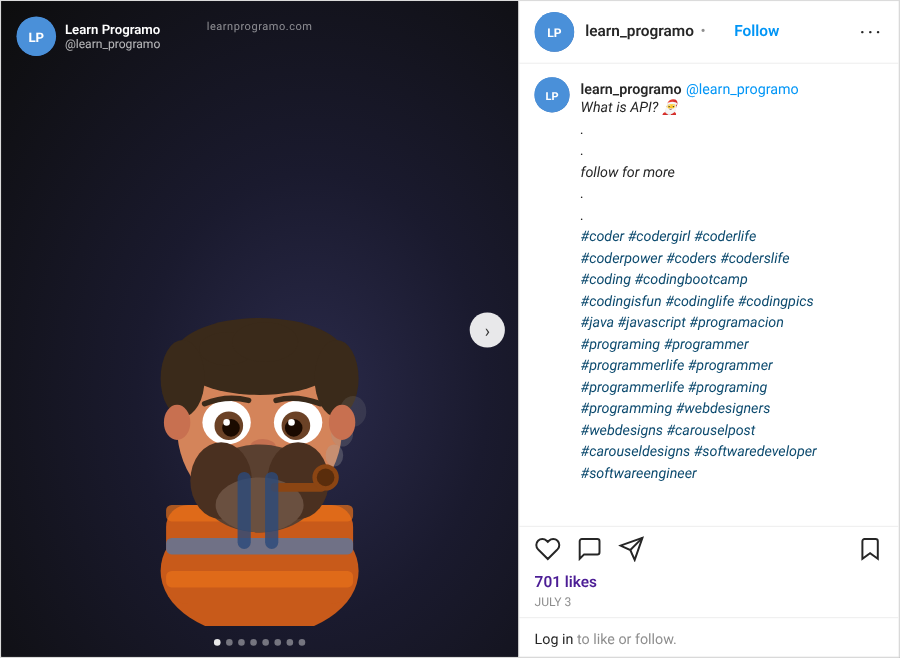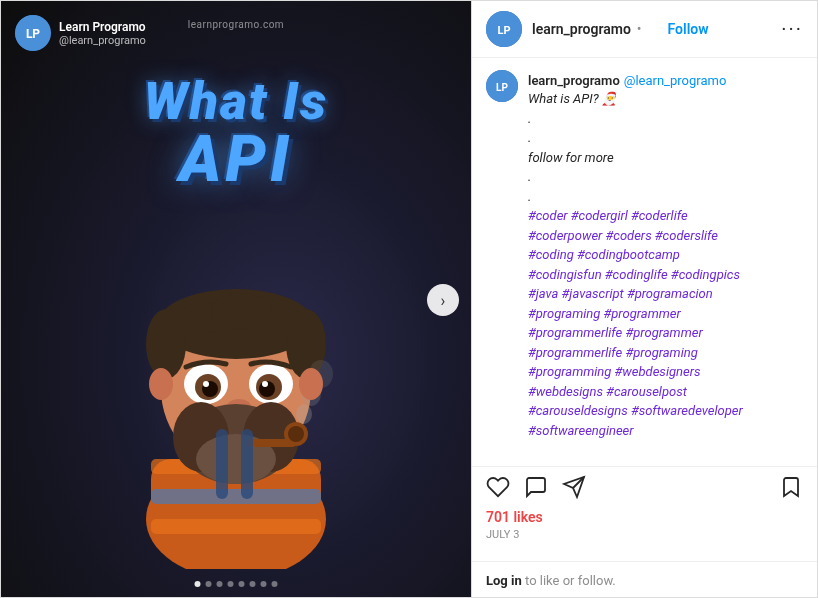--- a/index.html
+++ b/index.html
@@ -276,21 +276,21 @@
     .comment-text {
       font-size: 13px;
       color: #262626;
       line-height: 1.5;
       white-space: pre-wrap;
       word-break: break-word;
       font-style: italic;
     }
 
     .comment-text .hashtag {
-      color: #6d28d9;
+      color: #0c4a6e;
     }
 
     
     .action-bar {
       padding: 8px 14px 4px;
       border-top: 1px solid #efefef;
     }
 
     .action-icons {
       display: flex;
@@ -306,45 +306,45 @@
       line-height: 1;
     }
 
     .action-icon.bookmark {
       margin-left: auto;
     }
 
     .likes-count {
       font-size: 14px;
       font-weight: 600;
-      color: #ef4444;
+      color: #4c1d95;
       margin-bottom: 3px;
     }
 
     .post-date {
       font-size: 11px;
       color: #8e8e8e;
       text-transform: uppercase;
-      margin-bottom: 16px;
+      margin-bottom: 3px;
     }
 
     
     .login-prompt {
       padding: 8px 14px 10px;
       border-top: 1px solid #efefef;
     }
 
     .login-text {
       font-size: 13px;
       color: #8e8e8e;
     }
 
     .login-link {
       color: #262626;
-      font-weight: 700;
+      font-weight: 400;
       cursor: pointer;
     }
   </style>
 </head>
 <body>
 
 <div class="left-panel">
   <div class="post-image-bg">
 
     <div class="top-left-info">
@@ -355,24 +355,20 @@
         </svg>
       </div>
       <div class="top-left-text">
         <span class="top-left-name">Learn Programo</span>
         <span class="top-left-handle">@learn_programo</span>
       </div>
     </div>
 
     <div class="watermark">learnprogramo.com</div>
 
-    <div class="title-text">
-      <span class="title-what-is">What Is</span>
-      <span class="title-api">API</span>
-    </div>
 
     <div class="character">
       <svg class="character-svg" viewBox="0 0 300 380" xmlns="http://www.w3.org/2000/svg">
 
         <ellipse cx="150" cy="330" rx="90" ry="60" fill="#c85a1a"></ellipse>
         <rect x="65" y="270" width="170" height="90" rx="20" fill="#c85a1a"></rect>
 
         <rect x="65" y="270" width="170" height="15" rx="5" fill="#e8701a" opacity="0.7"></rect>
         <rect x="65" y="300" width="170" height="15" rx="5" fill="#4a7ab5" opacity="0.7"></rect>
         <rect x="65" y="330" width="170" height="15" rx="5" fill="#e8701a" opacity="0.7"></rect>

